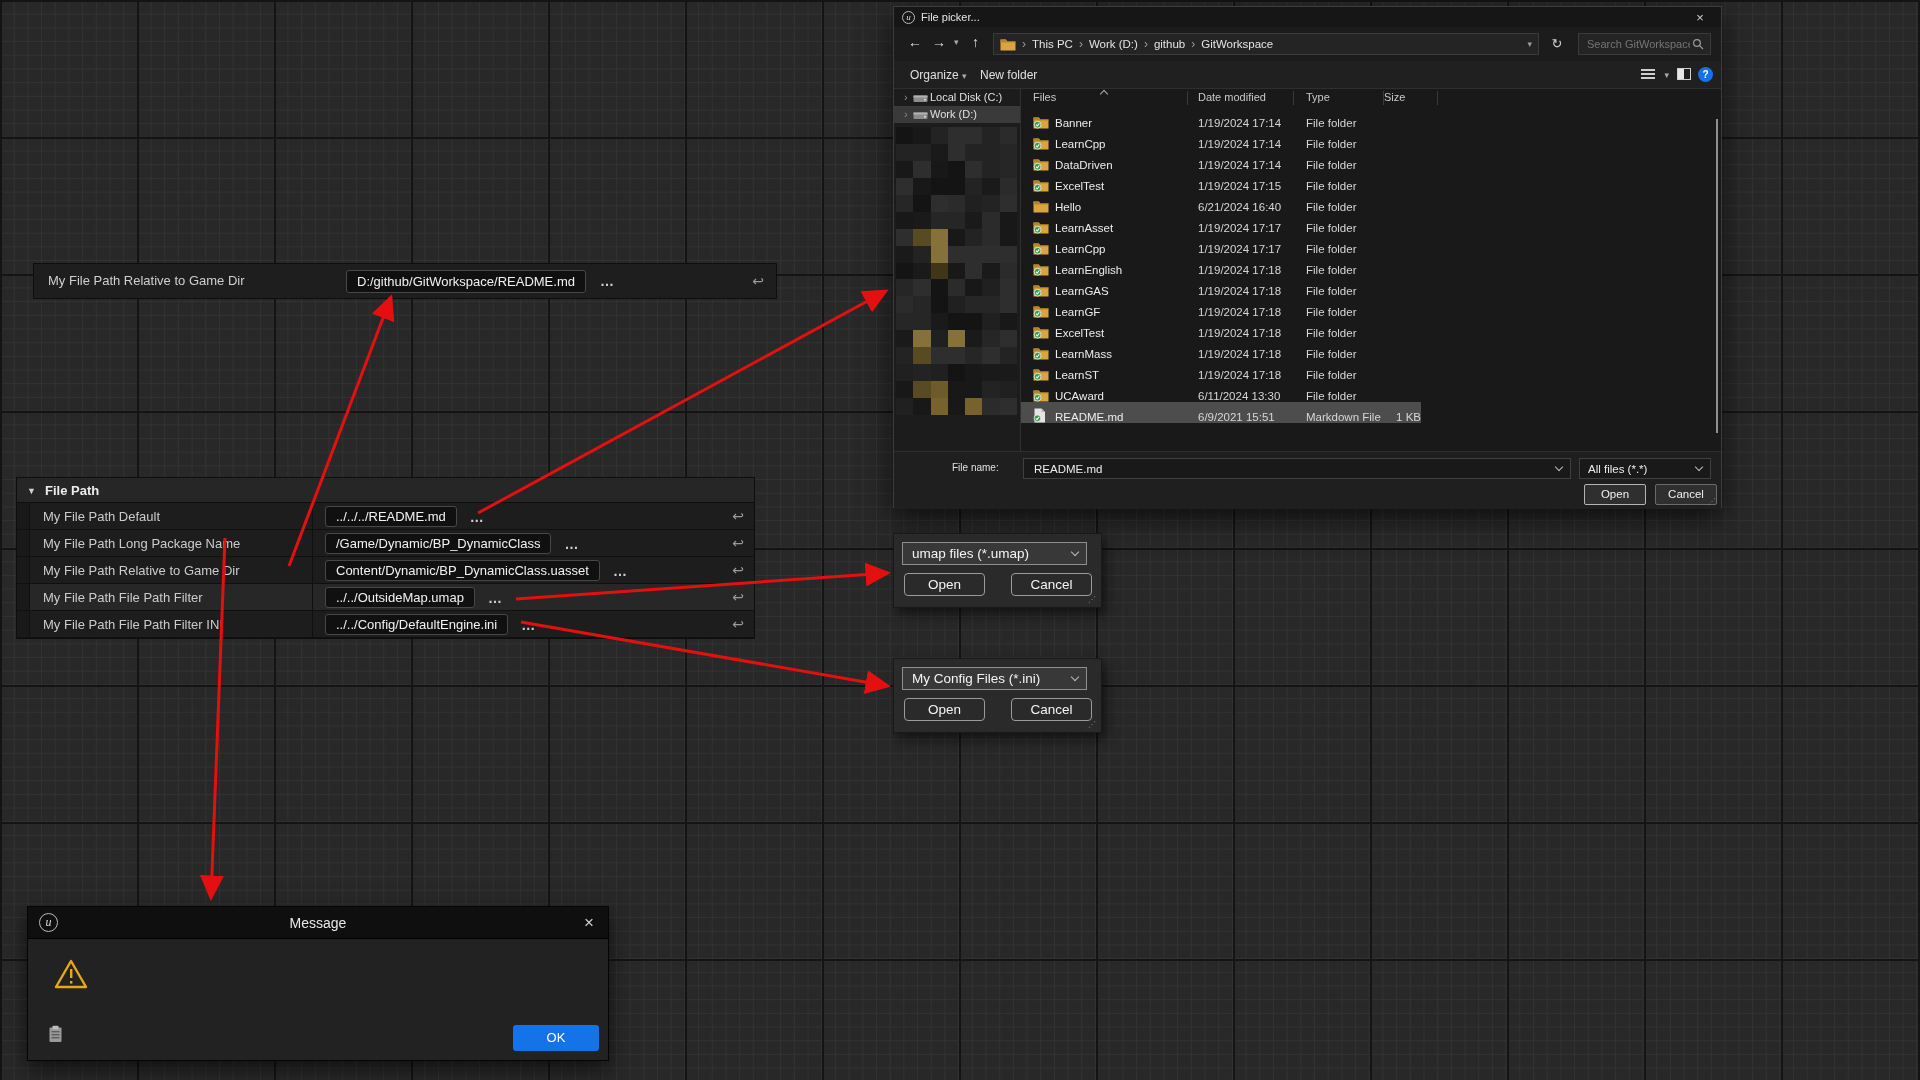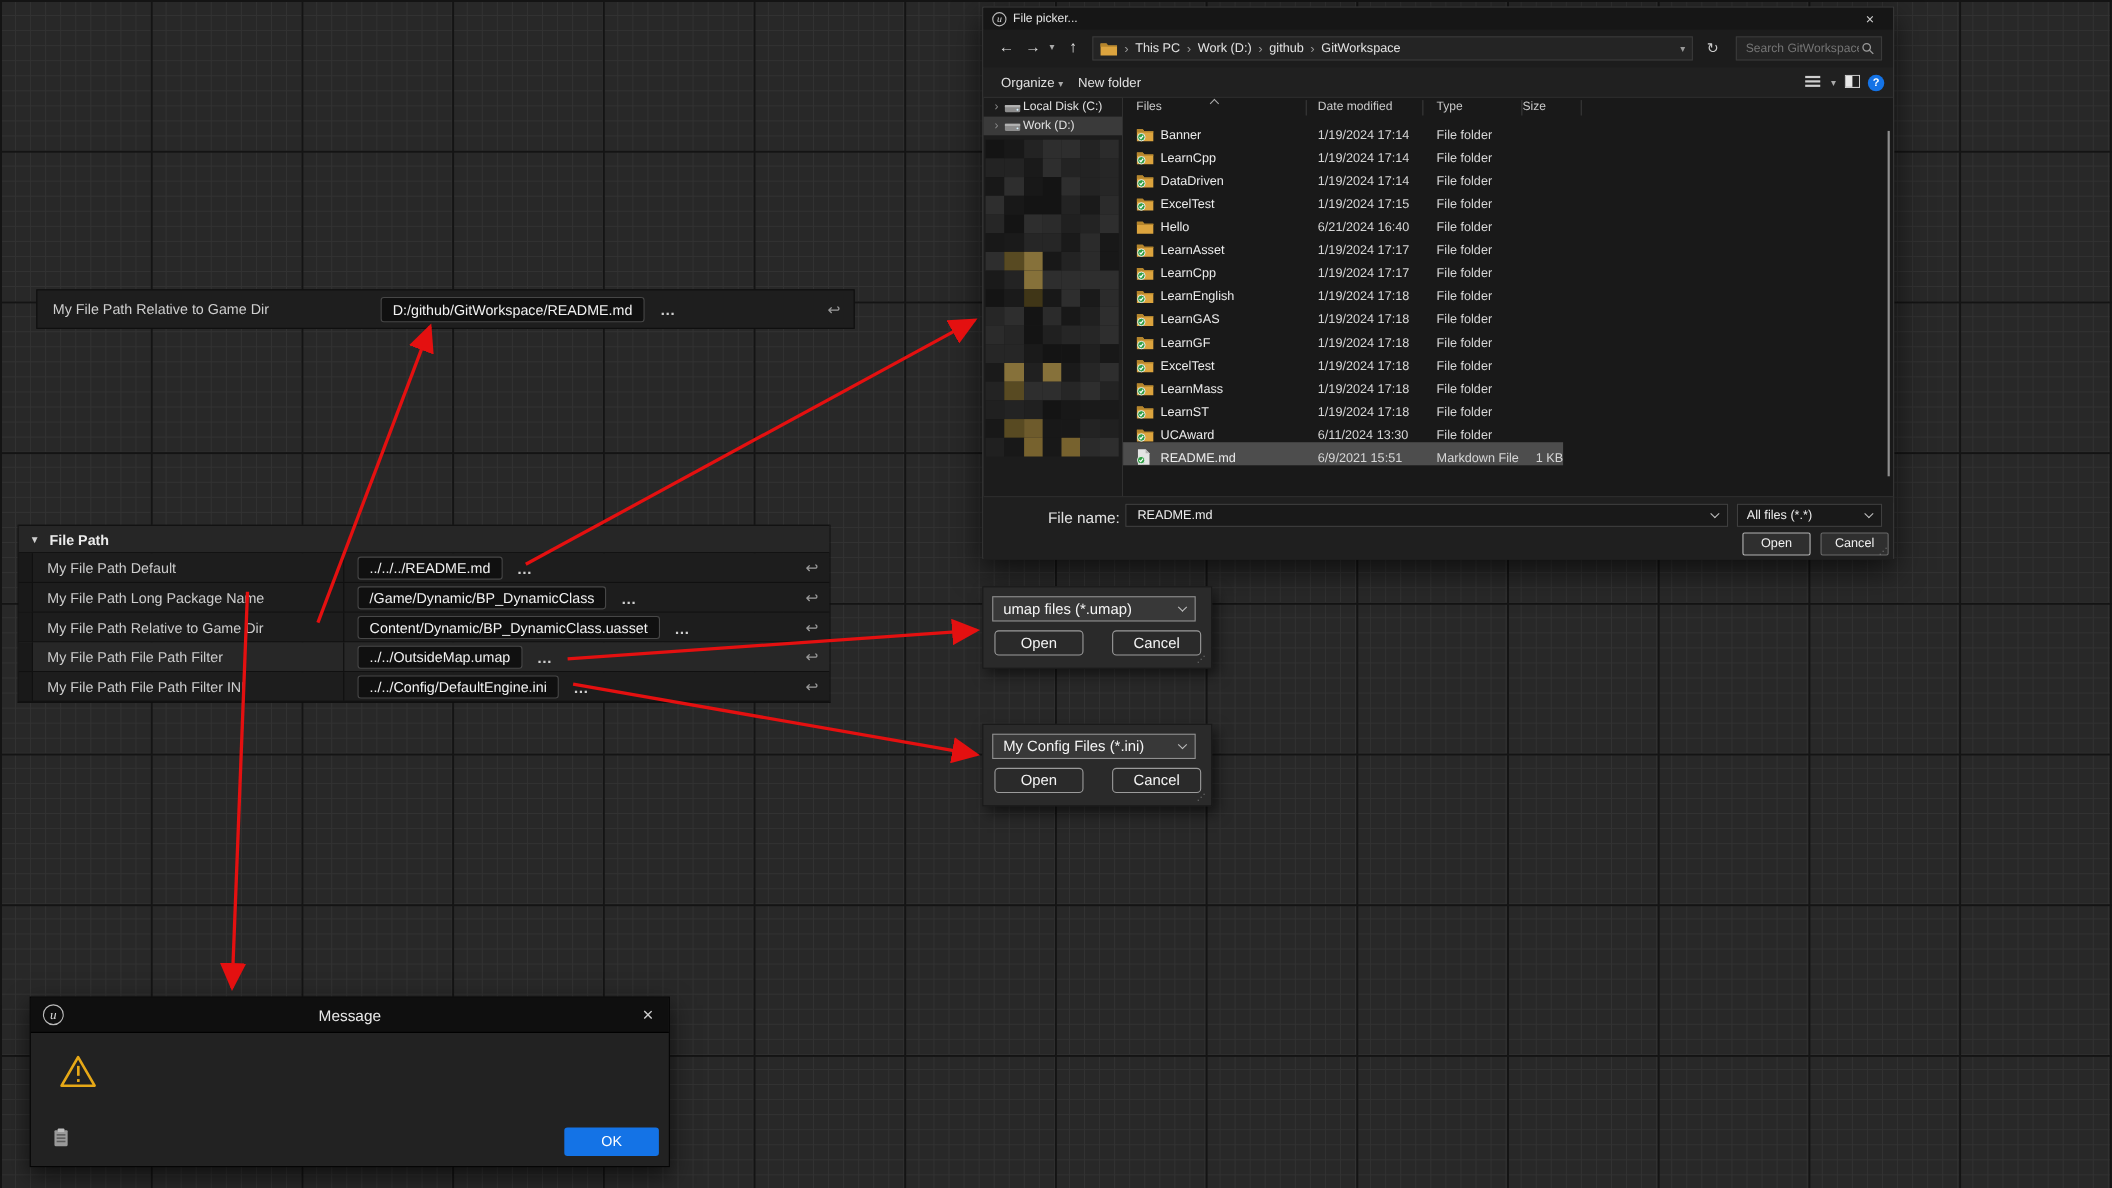--- a/index.html
+++ b/index.html
@@ -62,21 +62,21 @@
   .l-rows{position:absolute;left:0;top:19px;right:0;bottom:0;}
   .frow{display:flex;align-items:flex-end;height:21px;width:400px;padding-left:12px;font-size:11.5px;color:#ececec;cursor:pointer;}
   .frow.sel{background:#4d4d4d;}
   .frow .ficon{width:22px;flex:0 0 22px;display:flex;align-items:center;}
   .frow .fname{flex:0 0 143px;white-space:nowrap;overflow:hidden;}
   .frow .fdate{flex:0 0 108px;color:#d6d6d6;}
   .frow .ftype{flex:0 0 85px;color:#d6d6d6;white-space:nowrap;}
   .frow .fsize{flex:0 0 30px;text-align:right;color:#d6d6d6;}
   .p-scroll{position:absolute;left:822px;top:112px;width:2px;height:314px;background:#8f8f8f;cursor:pointer;}
   .p-footer{position:absolute;left:0;right:0;top:444px;height:58px;background:#1f1f1f;border-top:1px solid #2e2e2e;}
-  .fn-label{position:absolute;left:58px;top:10px;width:66px;text-align:right;font-size:14px;color:#e0e0e0;}
+  .fn-label{position:absolute;left:58px;top:10px;width:66px;font-size:10px;color:#e0e0e0;}
   .combo{position:absolute;height:21px;background:#191919;border:1px solid #3f3f3f;display:flex;align-items:center;padding:0 22px 0 8px;font-size:11.5px;color:#ececec;cursor:pointer;}
   .combo input{background:transparent;border:none;outline:none;color:#ececec;font-size:11.5px;width:100%;}
   .chev{position:absolute;right:8px;top:50%;width:6px;height:6px;margin-top:-5px;border-right:1.5px solid #bdbdbd;border-bottom:1.5px solid #bdbdbd;transform:rotate(45deg);}
   .pbtn{position:absolute;top:32px;width:62px;height:21px;background:#2f2f2f;border:1px solid #6a6a6a;border-radius:2px;text-align:center;line-height:19px;font-size:11.5px;color:#f0f0f0;cursor:pointer;}
   .pbtn.primary{border-color:#b4b4b4;}
   .grip{position:absolute;right:3px;bottom:2px;width:10px;height:10px;color:#8a8a8a;font-size:8px;line-height:10px;cursor:nwse-resize;}
   
   .mini{position:absolute;width:209px;height:75px;background:#2a2a2a;border:1px solid #191919;box-shadow:4px 6px 12px rgba(0,0,0,.55);z-index:20;}
   .m-drop{position:absolute;left:8px;top:8px;width:185px;height:23px;background:#383838;border:1px solid #8f8f8f;line-height:21px;padding:0 24px 0 9px;font-size:13.5px;color:#f4f4f4;cursor:pointer;white-space:nowrap;}
   .m-btn{position:absolute;top:39px;width:81px;height:23px;background:#2a2a2a;border:1px solid #9b9b9b;border-radius:4px;text-align:center;line-height:21px;font-size:13.5px;color:#f4f4f4;cursor:pointer;}

